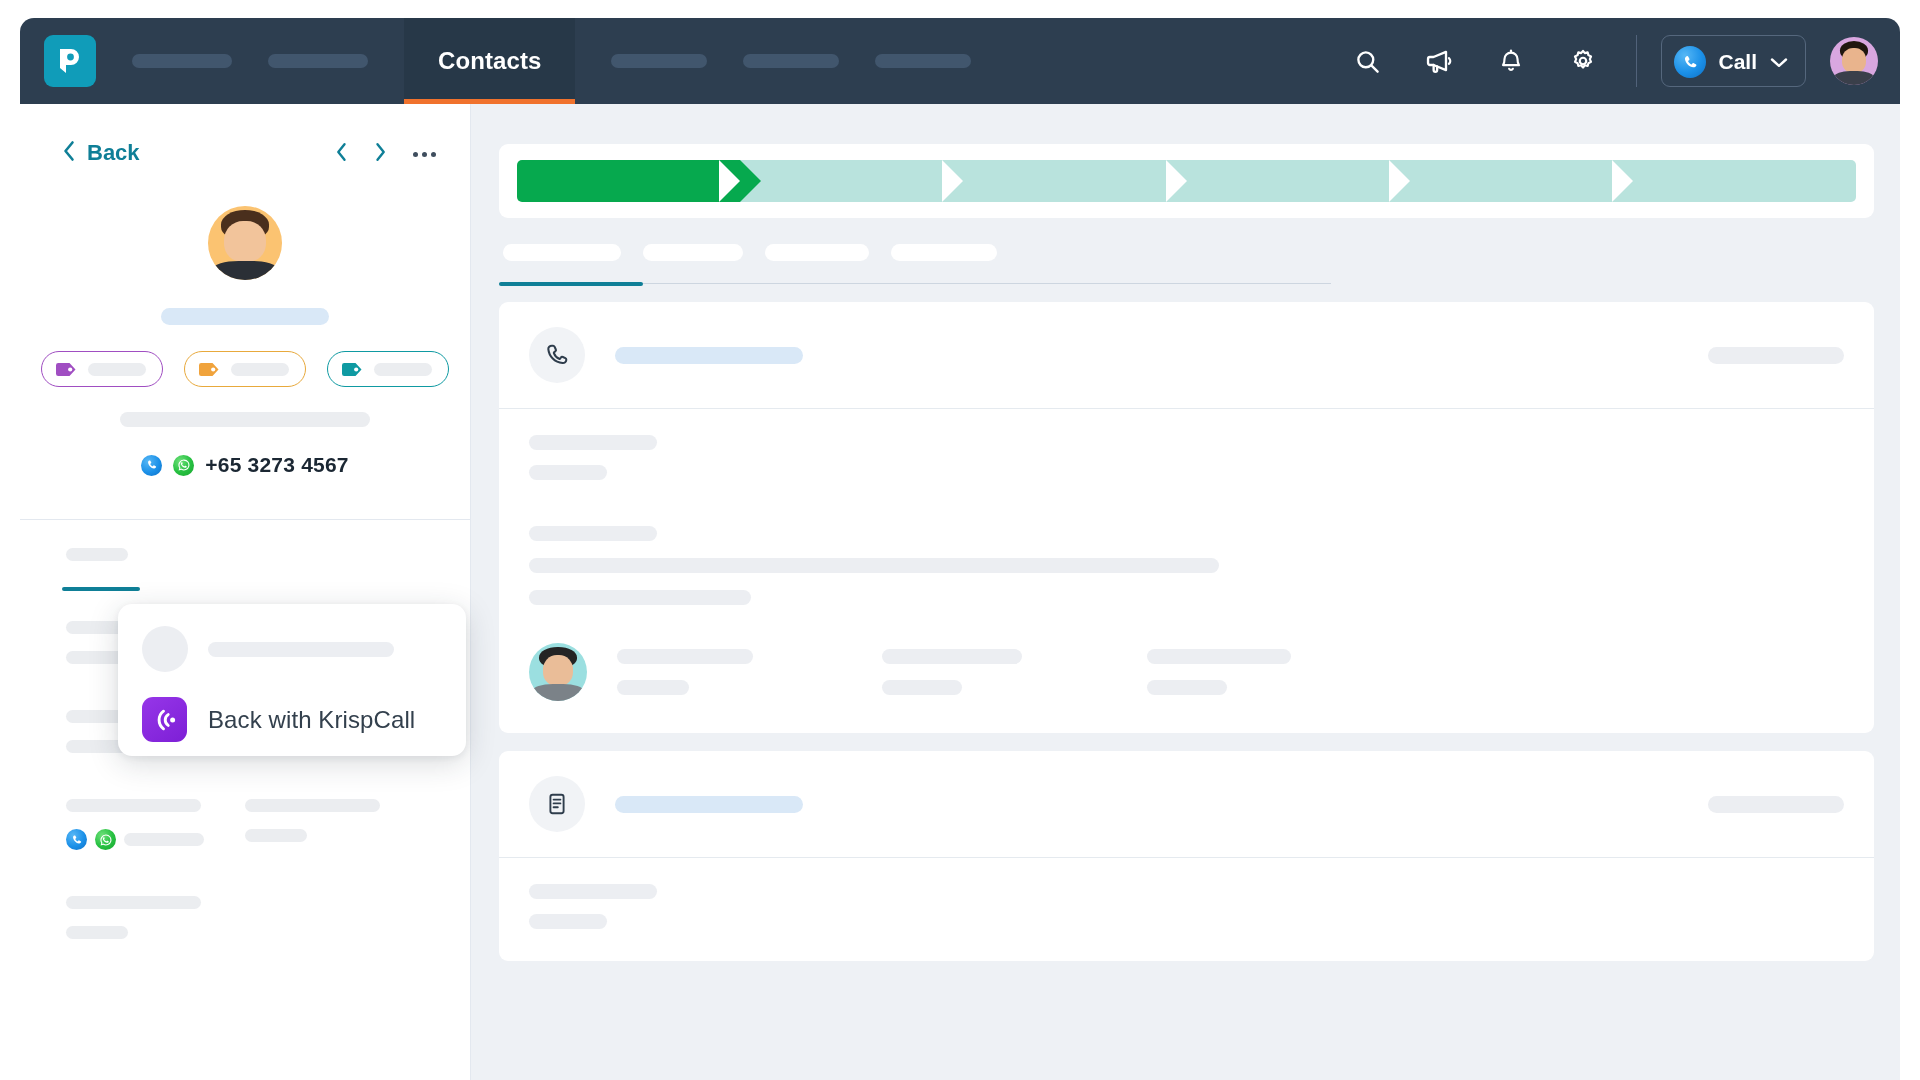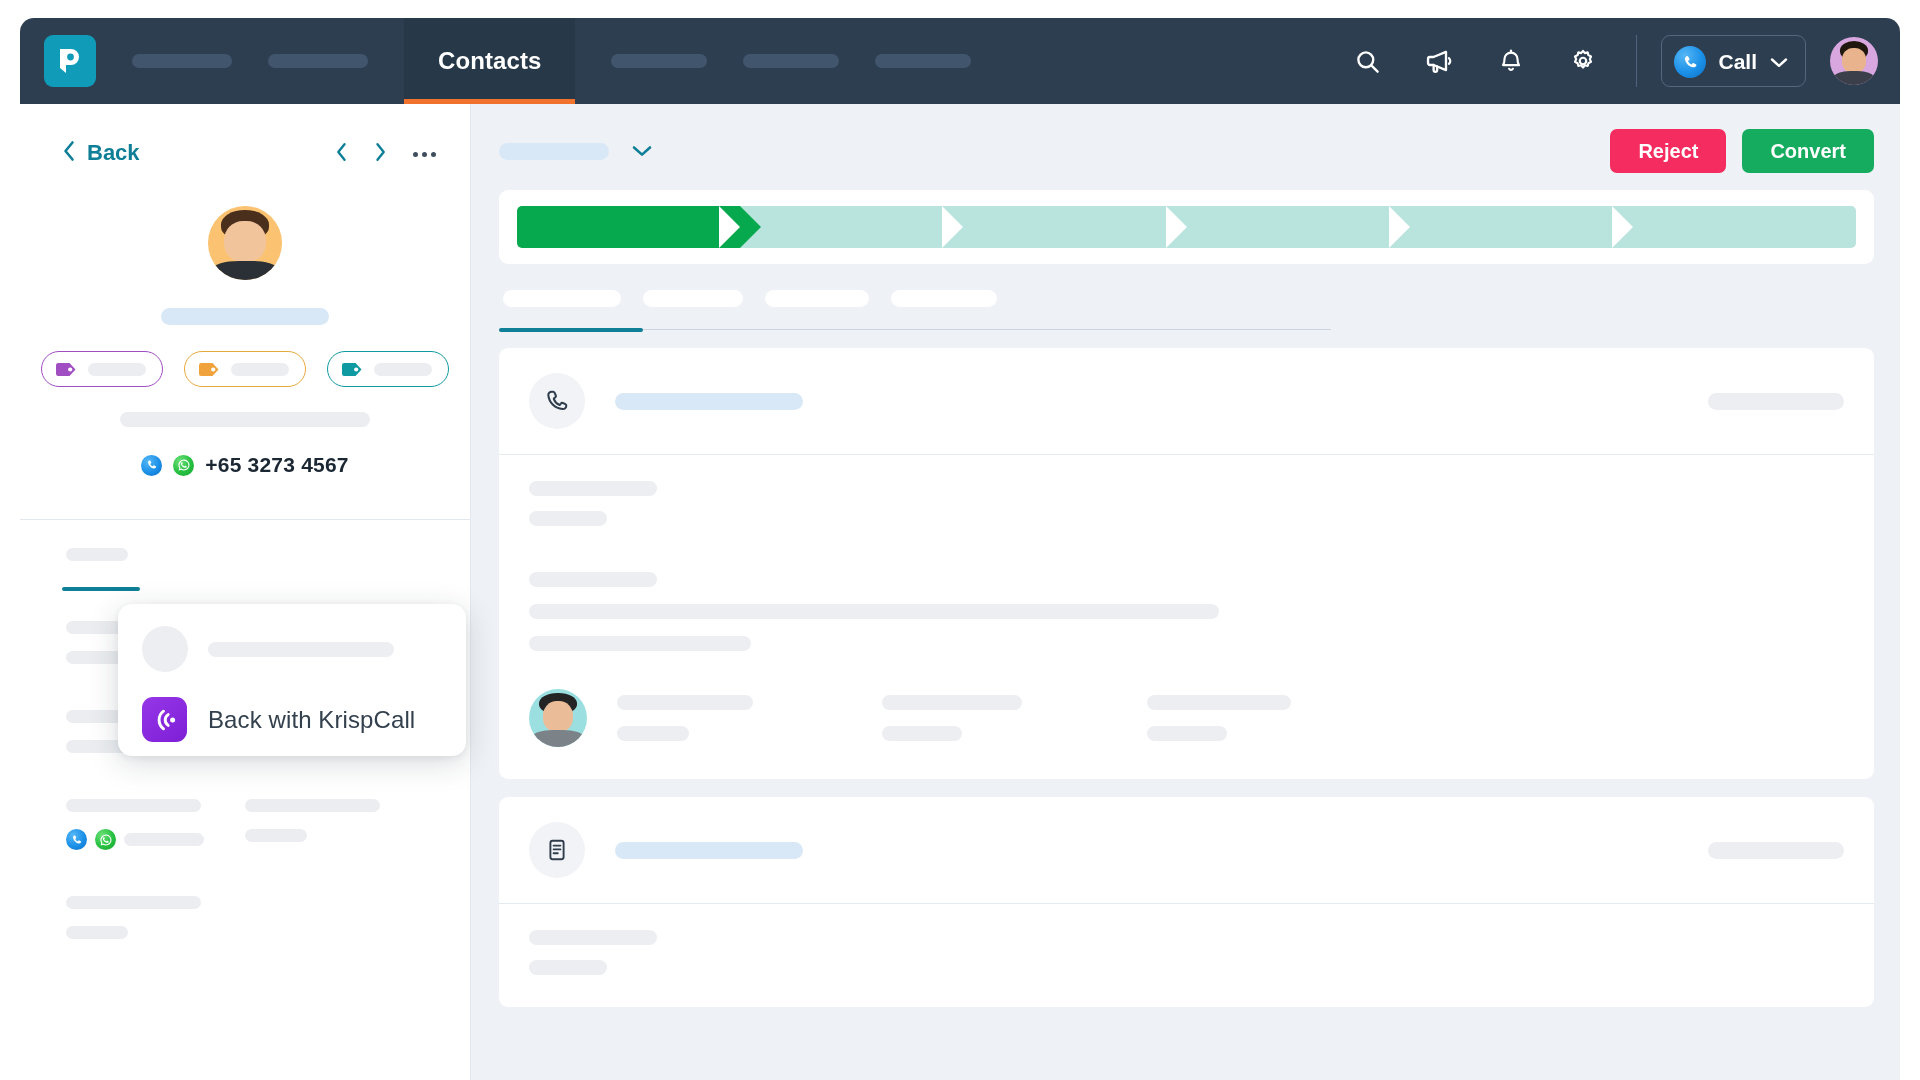--- a/index.html
+++ b/index.html
@@ -519,32 +519,20 @@
             </svg>
           </span>
           <span class="krisp-label">Back with KrispCall</span>
         </div>
       </div>
 
     </div>
 
     <div class="main">
 
-      <div class="main-head">
-        <span class="mh-sk"></span>
-        <span class="mh-chev">
-          <svg width="22" height="14" viewBox="0 0 22 14" fill="none" stroke="currentColor" stroke-width="2.6" stroke-linecap="round" stroke-linejoin="round">
-            <path d="M3 3.5 L11 10.6 L19 3.5"></path>
-          </svg>
-        </span>
-        <span class="mh-btns">
-          <button class="btn reject">Reject</button>
-          <button class="btn convert">Convert</button>
-        </span>
-      </div>
 
       <div class="stage-card">
         <div class="stages">
           <div class="stage done"></div>
           <div class="stage"></div>
           <div class="stage"></div>
           <div class="stage"></div>
           <div class="stage"></div>
           <div class="stage"></div>
         </div>

